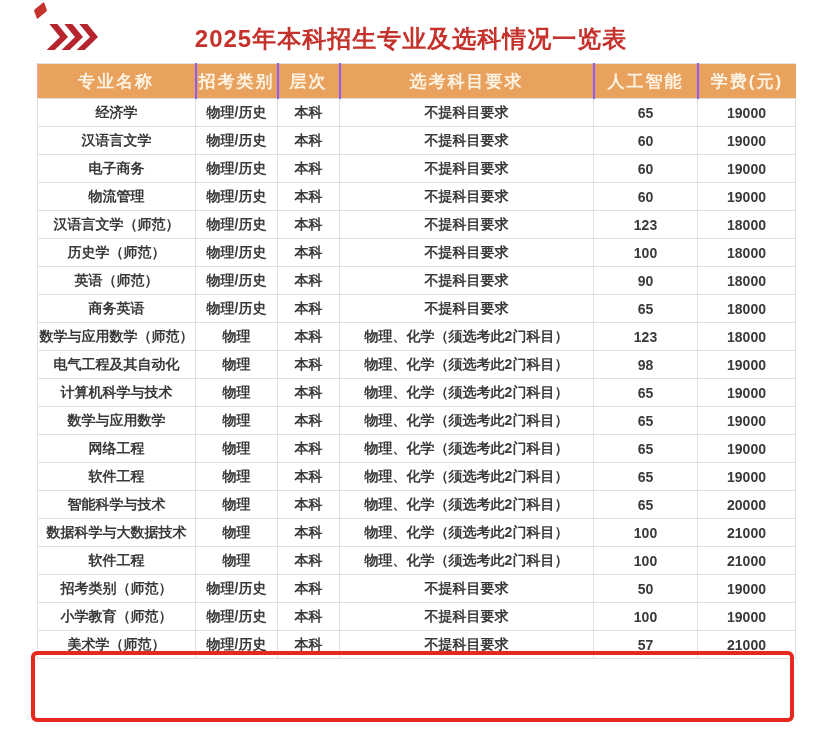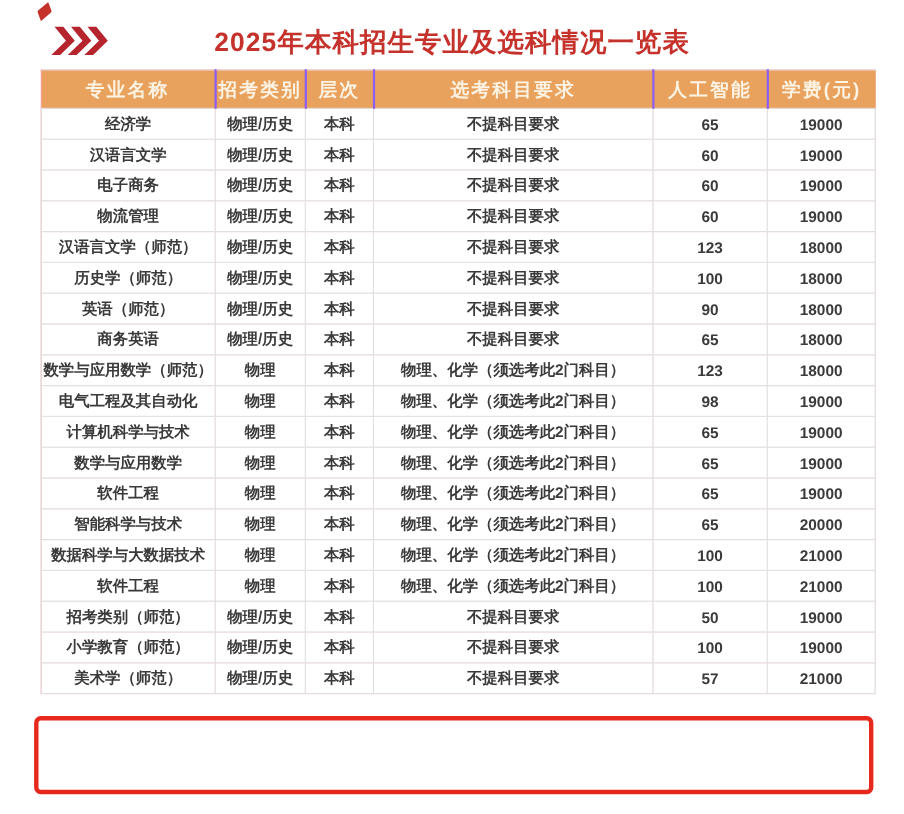--- a/index.html
+++ b/index.html
@@ -175,20 +175,28 @@
         </tr>
         <tr>
           <td>数学与应用数学</td>
           <td>物理</td>
           <td>本科</td>
           <td>物理、化学（须选考此2门科目）</td>
           <td>65</td>
           <td>19000</td>
         </tr>
         <tr>
+          <td>网络工程</td>
+          <td>物理</td>
+          <td>本科</td>
+          <td>物理、化学（须选考此2门科目）</td>
+          <td>65</td>
+          <td>19000</td>
+        </tr>
+        <tr>
           <td>软件工程</td>
           <td>物理</td>
           <td>本科</td>
           <td>物理、化学（须选考此2门科目）</td>
           <td>65</td>
           <td>19000</td>
         </tr>
         <tr>
           <td>智能科学与技术</td>
           <td>物理</td>

